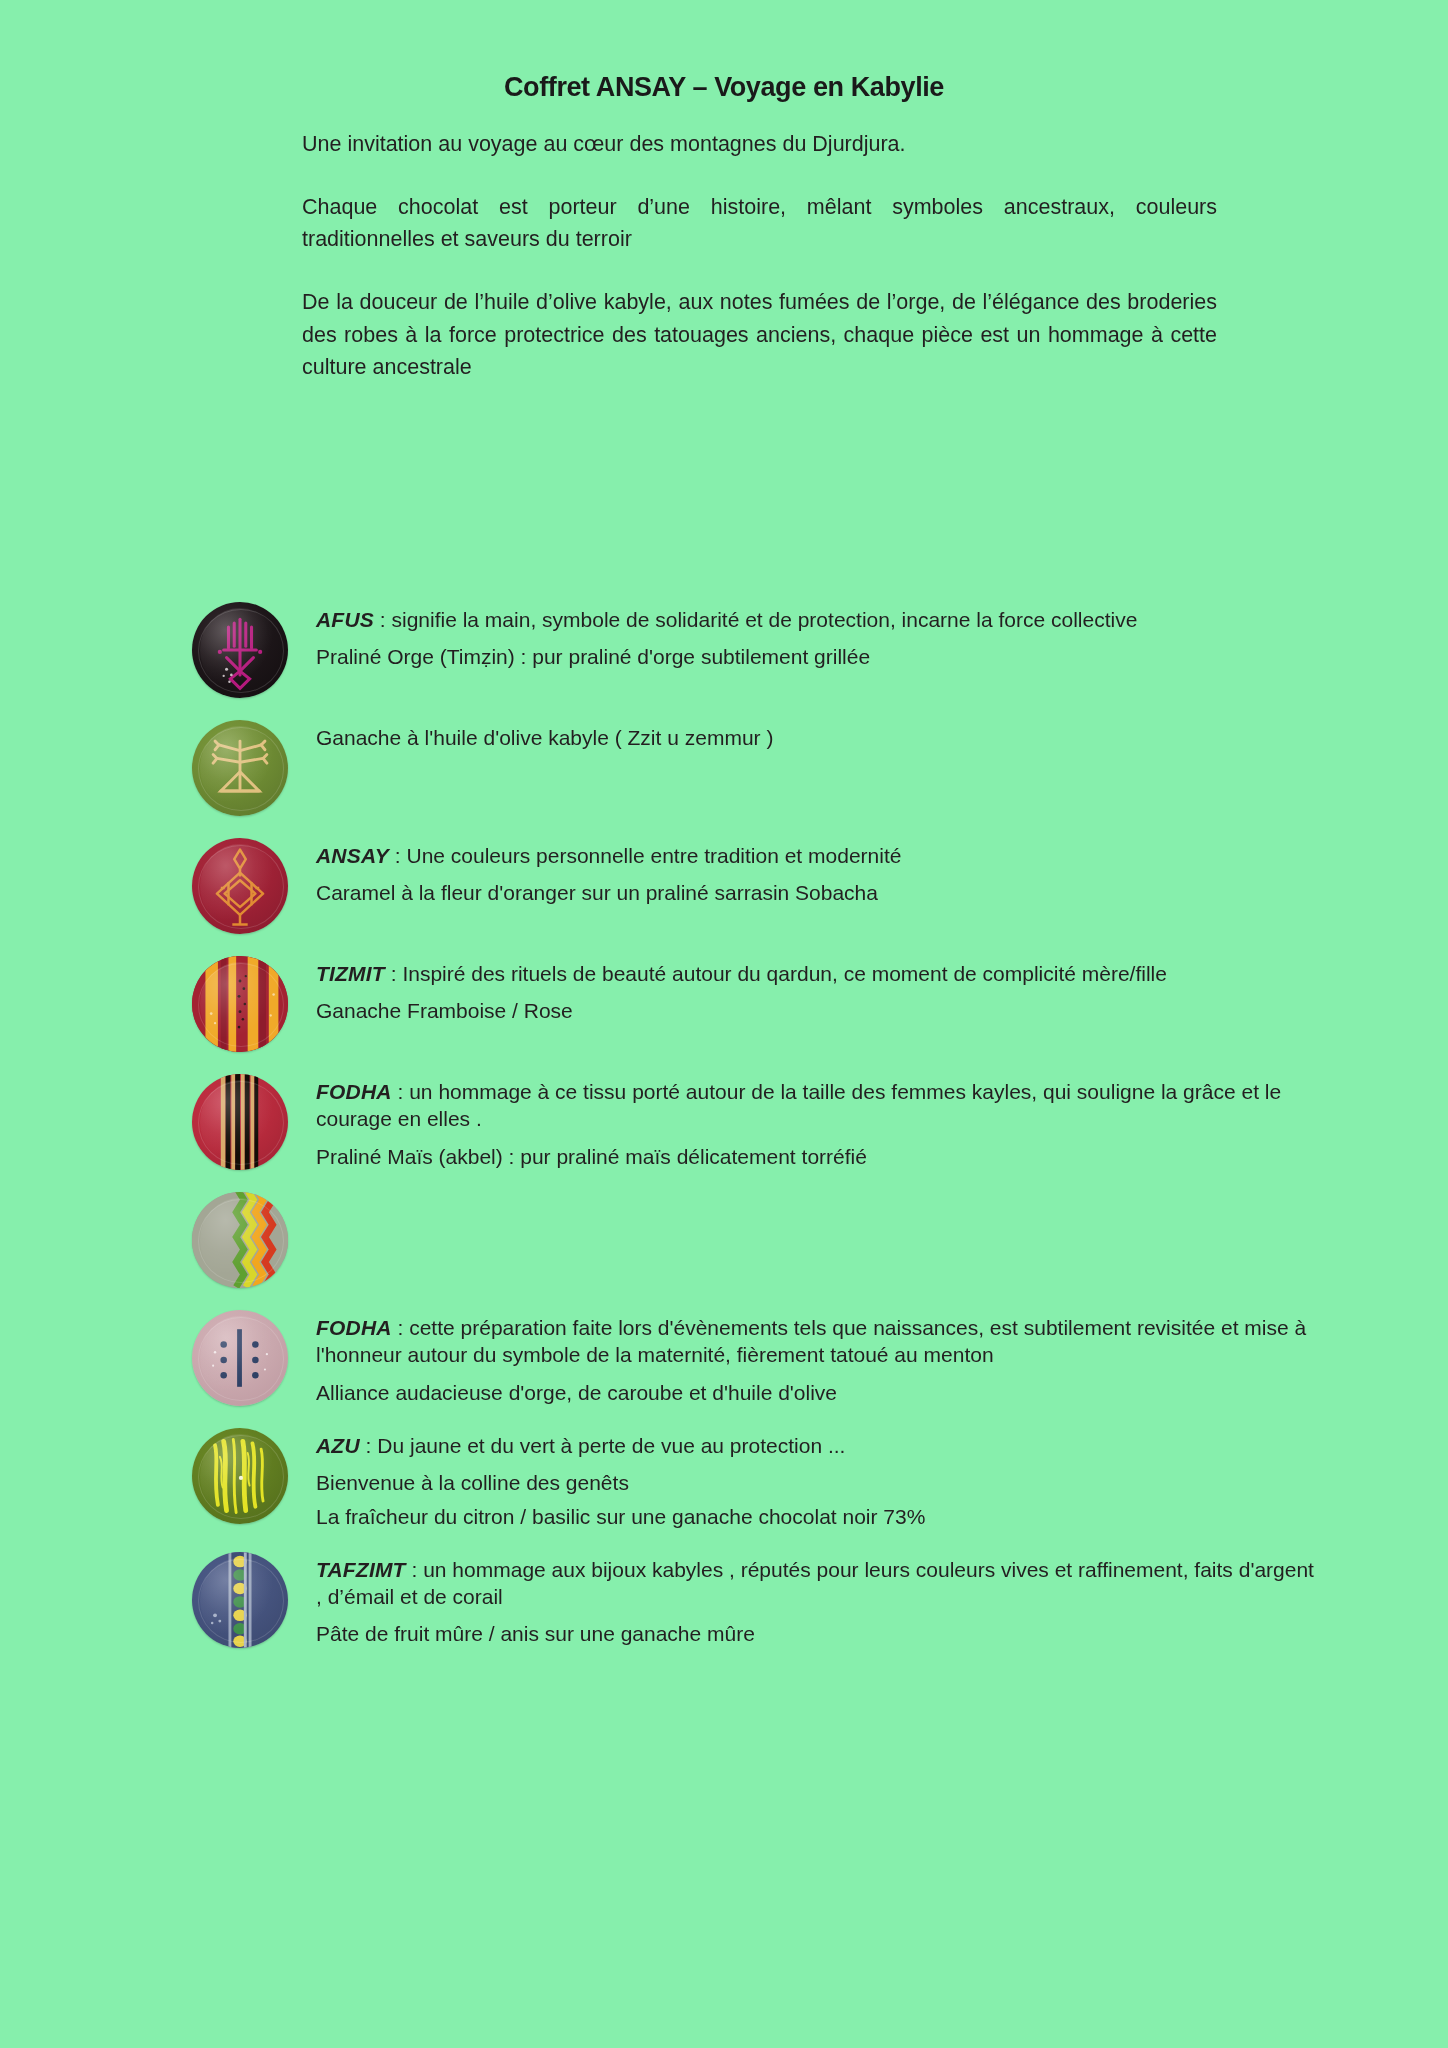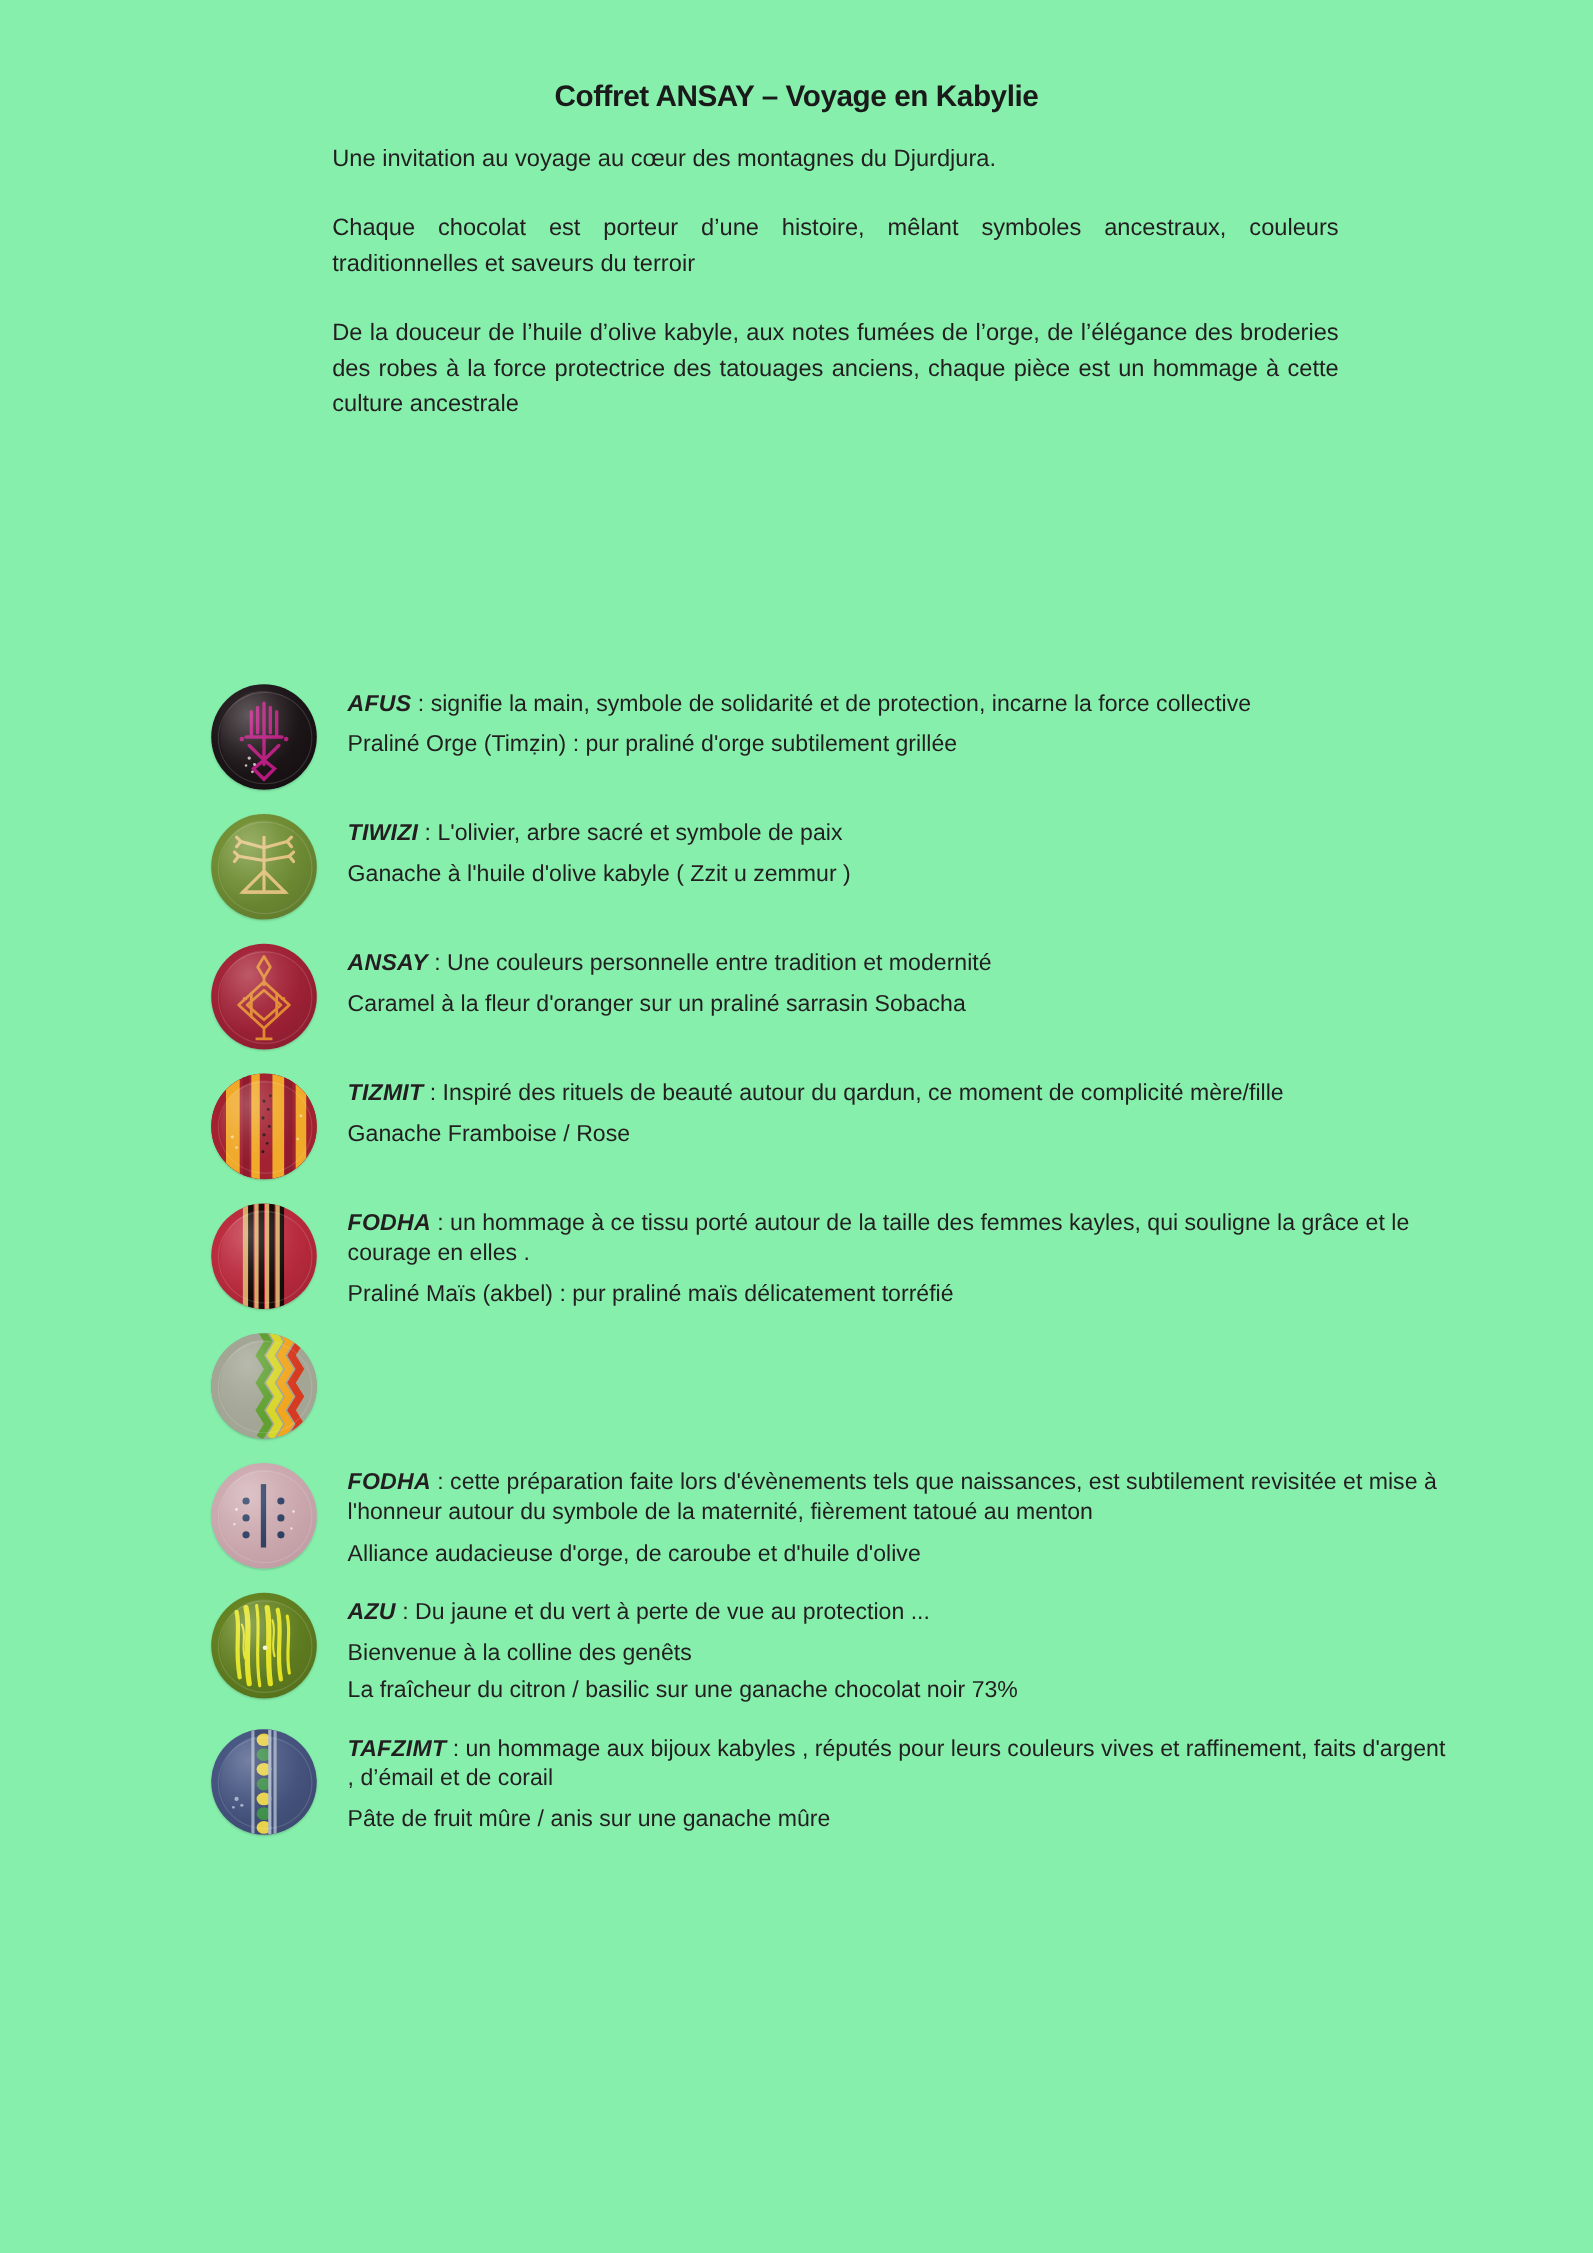--- a/index.html
+++ b/index.html
@@ -47,21 +47,21 @@
     font-size: 21.5px;
     line-height: 1.52;
     text-align: justify;
     color: #231f20;
   }
 
   
   .list {
     position: absolute;
     left: 0;
-    top: 622px;
+    top: 602px;
     width: 1448px;
   }
   .item {
     display: flex;
     align-items: flex-start;
     margin-bottom: 22px;
     padding-left: 188px;
   }
   .disc-wrap {
     width: 104px;
@@ -188,21 +188,20 @@
                 <path d="M74 40 L78 45"></path>
               <path d="M30 74 L50 54 L70 74 Z"></path>
               <path d="M30 74 L70 74"></path>
             </g>
           </svg>
           <div class="gloss"></div>
           <div class="ring"></div>
         </div>
       </div>
       <div class="texts">
-        <p class="line desc"><span class="name">TIWIZI</span><span> : </span><span>L'olivier, arbre sacré et symbole de paix</span></p>
         <p class="line">Ganache à l'huile d'olive kabyle ( Zzit u zemmur )</p>
       </div>
     </div>
 
     <div class="item">
       <div class="disc-wrap">
         <div class="disc" style="background:radial-gradient(circle at 38% 28%, #ab2a3d 0%, #9d2135 50%, #841a2c 100%);">
           <svg viewBox="0 0 100 100" aria-hidden="true">
             <g stroke="#e08a30" stroke-width="2.6" fill="none" stroke-linejoin="round">
               <path d="M50 12 L56 22 L50 32 L44 22 Z"></path>

